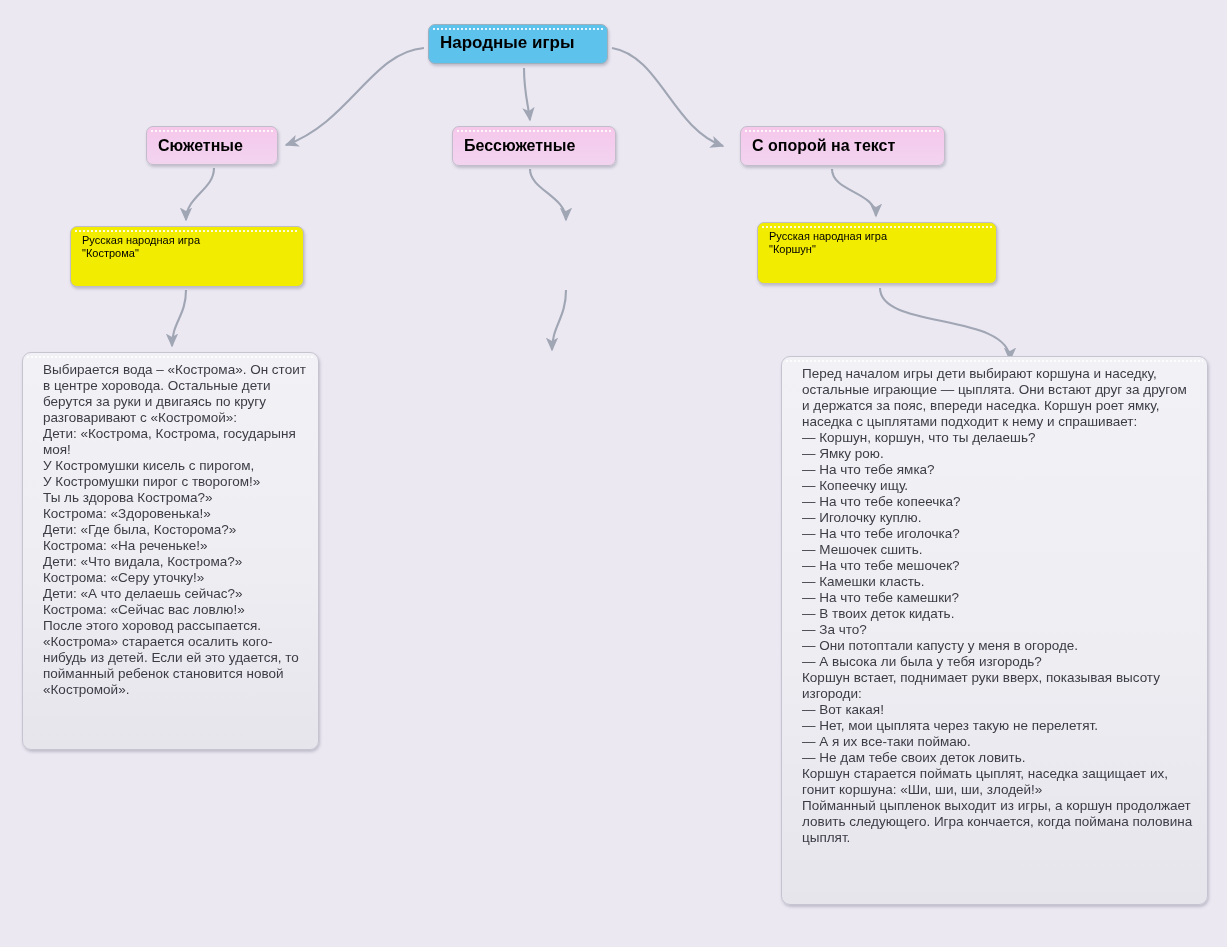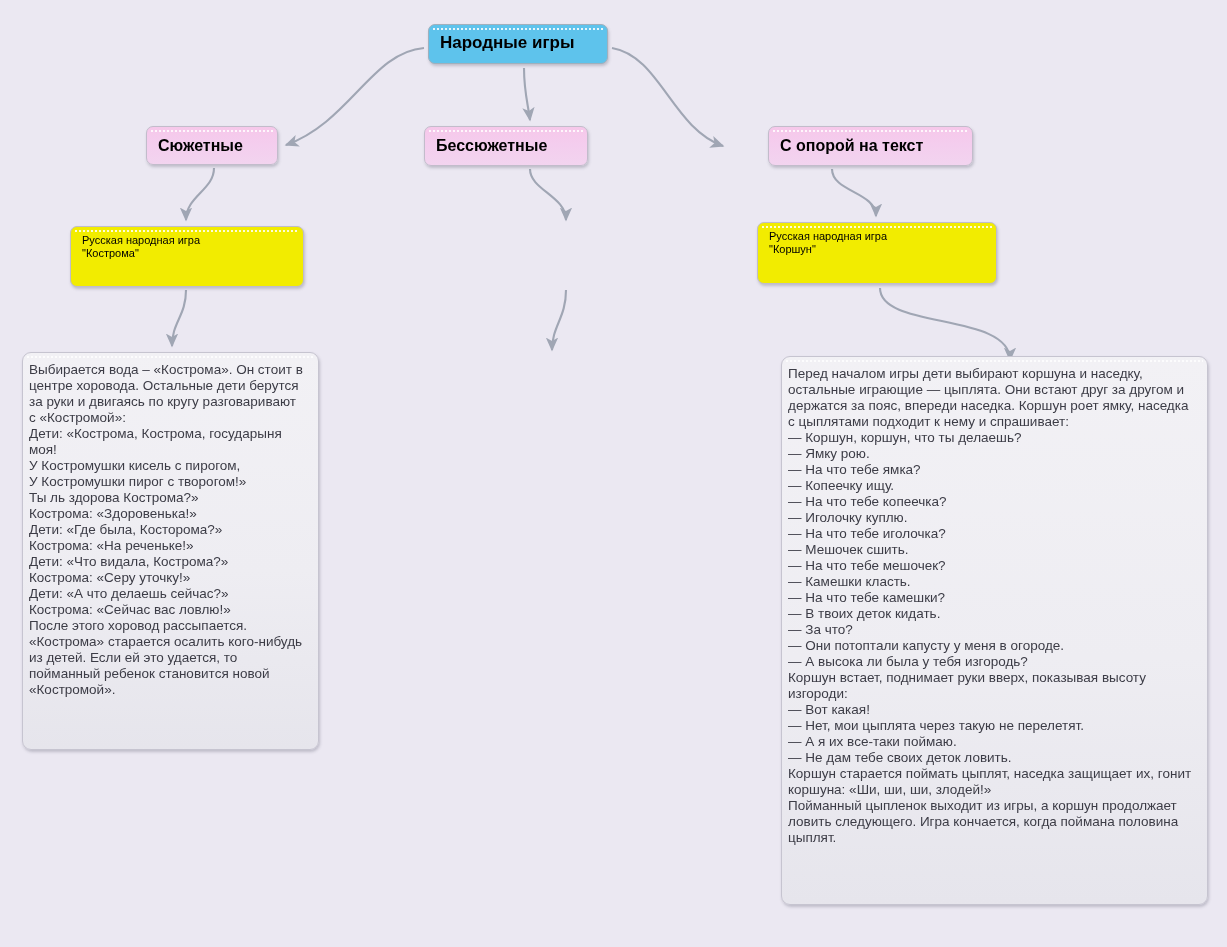--- a/index.html
+++ b/index.html
@@ -68,29 +68,29 @@
     border-color: #c0bdc9;
   }
   .node-text {
     background: linear-gradient(180deg, #f2f1f5 0%, #eeedf2 55%, #e6e5ec 100%);
     font-size: 13.5px;
     color: #3c3c46;
     border-color: #c6c4d0;
     border-radius: 9px;
     white-space: pre-line;
     line-height: 1.185;
-    padding: 9px 12px 11px 6px;
+    padding: 9px 12px 11px 20px;
   }
   .node-text::before { opacity: 0.9; }
 
   
   #n-root      { left: 428px; top: 24px;  width: 180px; height: 40px; display:flex; align-items:center; }
   #n-cat1      { left: 146px; top: 126px; width: 132px; height: 39px; display:flex; align-items:flex-end; }
-  #n-cat2      { left: 424px; top: 126px; width: 164px; height: 40px; display:flex; align-items:center; }
-  #n-cat3      { left: 768px; top: 126px; width: 205px; height: 40px; display:flex; align-items:center; }
+  #n-cat2      { left: 452px; top: 126px; width: 164px; height: 40px; display:flex; align-items:center; }
+  #n-cat3      { left: 740px; top: 126px; width: 205px; height: 40px; display:flex; align-items:center; }
   #n-game1     { left: 70px;  top: 226px; width: 234px; height: 61px; }
   #n-game2     { left: 474px; top: 226px; width: 186px; height: 61px; }
   #n-game3     { left: 757px; top: 222px; width: 240px; height: 62px; }
   #n-txt1      { left: 22px;  top: 352px; width: 297px; height: 398px; }
   #n-txt2      { left: 430px; top: 356px; width: 252px; height: 123px; }
   #n-txt3      { left: 781px; top: 356px; width: 427px; height: 549px; }
 </style>
 </head>
 <body>
 

